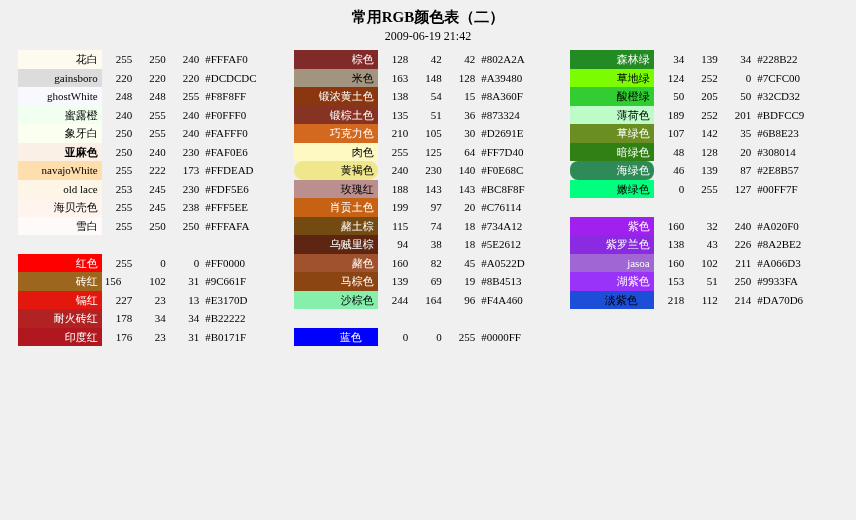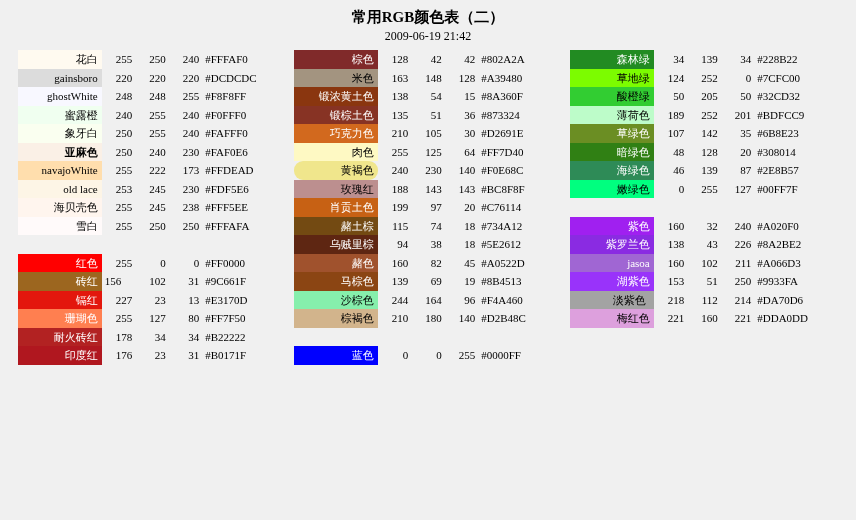--- a/index.html
+++ b/index.html
@@ -190,21 +190,21 @@
           <td class="num-cell" style="text-align:right">222</td>
           <td class="num-cell" style="text-align:right">173</td>
           <td class="hex-cell">#FFDEAD</td>
           <td class="col-sep" style="width:8px"></td>
           <td style="background-color: rgb(240, 230, 140); color: rgb(0, 0, 0); text-align: right; padding-right: 4px; min-width: 70px; border-radius: 9px;">黄褐色</td>
           <td class="num-cell" style="text-align:right">240</td>
           <td class="num-cell" style="text-align:right">230</td>
           <td class="num-cell" style="text-align:right">140</td>
           <td class="hex-cell">#F0E68C</td>
           <td class="col-sep" style="width:8px"></td>
-          <td style="background-color: rgb(46, 139, 87); color: rgb(255, 255, 255); text-align: right; padding-right: 4px; min-width: 70px;">海绿色</td>
+          <td style="background-color: rgb(46, 139, 87); color: rgb(255, 255, 255); text-align: right; padding-right: 4px; min-width: 70px; border-radius: 8px;">海绿色</td>
           <td class="num-cell" style="text-align:right">46</td>
           <td class="num-cell" style="text-align:right">139</td>
           <td class="num-cell" style="text-align:right">87</td>
           <td class="hex-cell">#2E8B57</td>
         </tr>
         <tr>
           <td class="name-cell" style="background-color: rgb(253, 245, 230); color: rgb(0, 0, 0); text-align: right; padding-right: 4px;">old lace</td>
           <td class="num-cell" style="text-align:right">253</td>
           <td class="num-cell" style="text-align:right">245</td>
           <td class="num-cell" style="text-align:right">230</td>
@@ -323,44 +323,25 @@
           <td class="num-cell" style="text-align:right">23</td>
           <td class="num-cell" style="text-align:right">13</td>
           <td class="hex-cell">#E3170D</td>
           <td class="col-sep" style="width:8px"></td>
           <td style="background-color: #86efac; color: rgb(0, 0, 0); text-align: right; padding-right: 4px; min-width: 70px;">沙棕色</td>
           <td class="num-cell" style="text-align:right">244</td>
           <td class="num-cell" style="text-align:right">164</td>
           <td class="num-cell" style="text-align:right">96</td>
           <td class="hex-cell">#F4A460</td>
           <td class="col-sep" style="width:8px"></td>
-          <td style="background-color: #a3a3a3; color: rgb(0, 0, 0); text-align: right; padding-right: 8px; min-width: 70px;">淡紫色</td>
+          <td style="background-color: #1d4ed8; color: rgb(0, 0, 0); text-align: right; padding-right: 16px; min-width: 70px;">淡紫色</td>
           <td class="num-cell" style="text-align:right">218</td>
           <td class="num-cell" style="text-align:right">112</td>
           <td class="num-cell" style="text-align:right">214</td>
           <td class="hex-cell">#DA70D6</td>
-        </tr>
-        <tr>
-          <td class="name-cell" style="background-color: rgb(255, 127, 80); color: rgb(255, 255, 255); text-align: right; padding-right: 4px;">珊瑚色</td>
-          <td class="num-cell" style="text-align:right">255</td>
-          <td class="num-cell" style="text-align:right">127</td>
-          <td class="num-cell" style="text-align:right">80</td>
-          <td class="hex-cell">#FF7F50</td>
-          <td class="col-sep" style="width:8px"></td>
-          <td style="background-color: rgb(210, 180, 140); color: rgb(0, 0, 0); text-align: right; padding-right: 4px; min-width: 70px;">棕褐色</td>
-          <td class="num-cell" style="text-align:right">210</td>
-          <td class="num-cell" style="text-align:right">180</td>
-          <td class="num-cell" style="text-align:right">140</td>
-          <td class="hex-cell">#D2B48C</td>
-          <td class="col-sep" style="width:8px"></td>
-          <td style="background-color: rgb(221, 160, 221); color: rgb(0, 0, 0); text-align: right; padding-right: 4px; min-width: 70px;">梅红色</td>
-          <td class="num-cell" style="text-align:right">221</td>
-          <td class="num-cell" style="text-align:right">160</td>
-          <td class="num-cell" style="text-align:right">221</td>
-          <td class="hex-cell">#DDA0DD</td>
         </tr>
         <tr>
           <td class="name-cell" style="background-color: rgb(178, 34, 34); color: rgb(255, 255, 255); text-align: right; padding-right: 4px;">耐火砖红</td>
           <td class="num-cell" style="text-align:right">178</td>
           <td class="num-cell" style="text-align:right">34</td>
           <td class="num-cell" style="text-align:right">34</td>
           <td class="hex-cell">#B22222</td>
           <td class="col-sep" style="width:8px"></td>
           <td class="name-cell">&nbsp;</td>
           <td class="num-cell"></td>
@@ -374,21 +355,21 @@
           <td class="num-cell"></td>
           <td class="hex-cell"></td>
         </tr>
         <tr>
           <td class="name-cell" style="background-color: rgb(176, 23, 31); color: rgb(255, 255, 255); text-align: right; padding-right: 4px;">印度红</td>
           <td class="num-cell" style="text-align:right">176</td>
           <td class="num-cell" style="text-align:right">23</td>
           <td class="num-cell" style="text-align:right">31</td>
           <td class="hex-cell">#B0171F</td>
           <td class="col-sep" style="width:8px"></td>
-          <td style="background-color: rgb(0, 0, 255); color: rgb(255, 255, 255); text-align: right; padding-right: 4px; min-width: 70px;">蓝色</td>
+          <td style="background-color: rgb(0, 0, 255); color: rgb(255, 255, 255); text-align: right; padding-right: 16px; min-width: 70px;">蓝色</td>
           <td class="num-cell" style="text-align:right">0</td>
           <td class="num-cell" style="text-align:right">0</td>
           <td class="num-cell" style="text-align:right">255</td>
           <td class="hex-cell">#0000FF</td>
           <td class="col-sep" style="width:8px"></td>
           <td></td>
           <td></td>
           <td></td>
           <td></td>
           <td></td>

